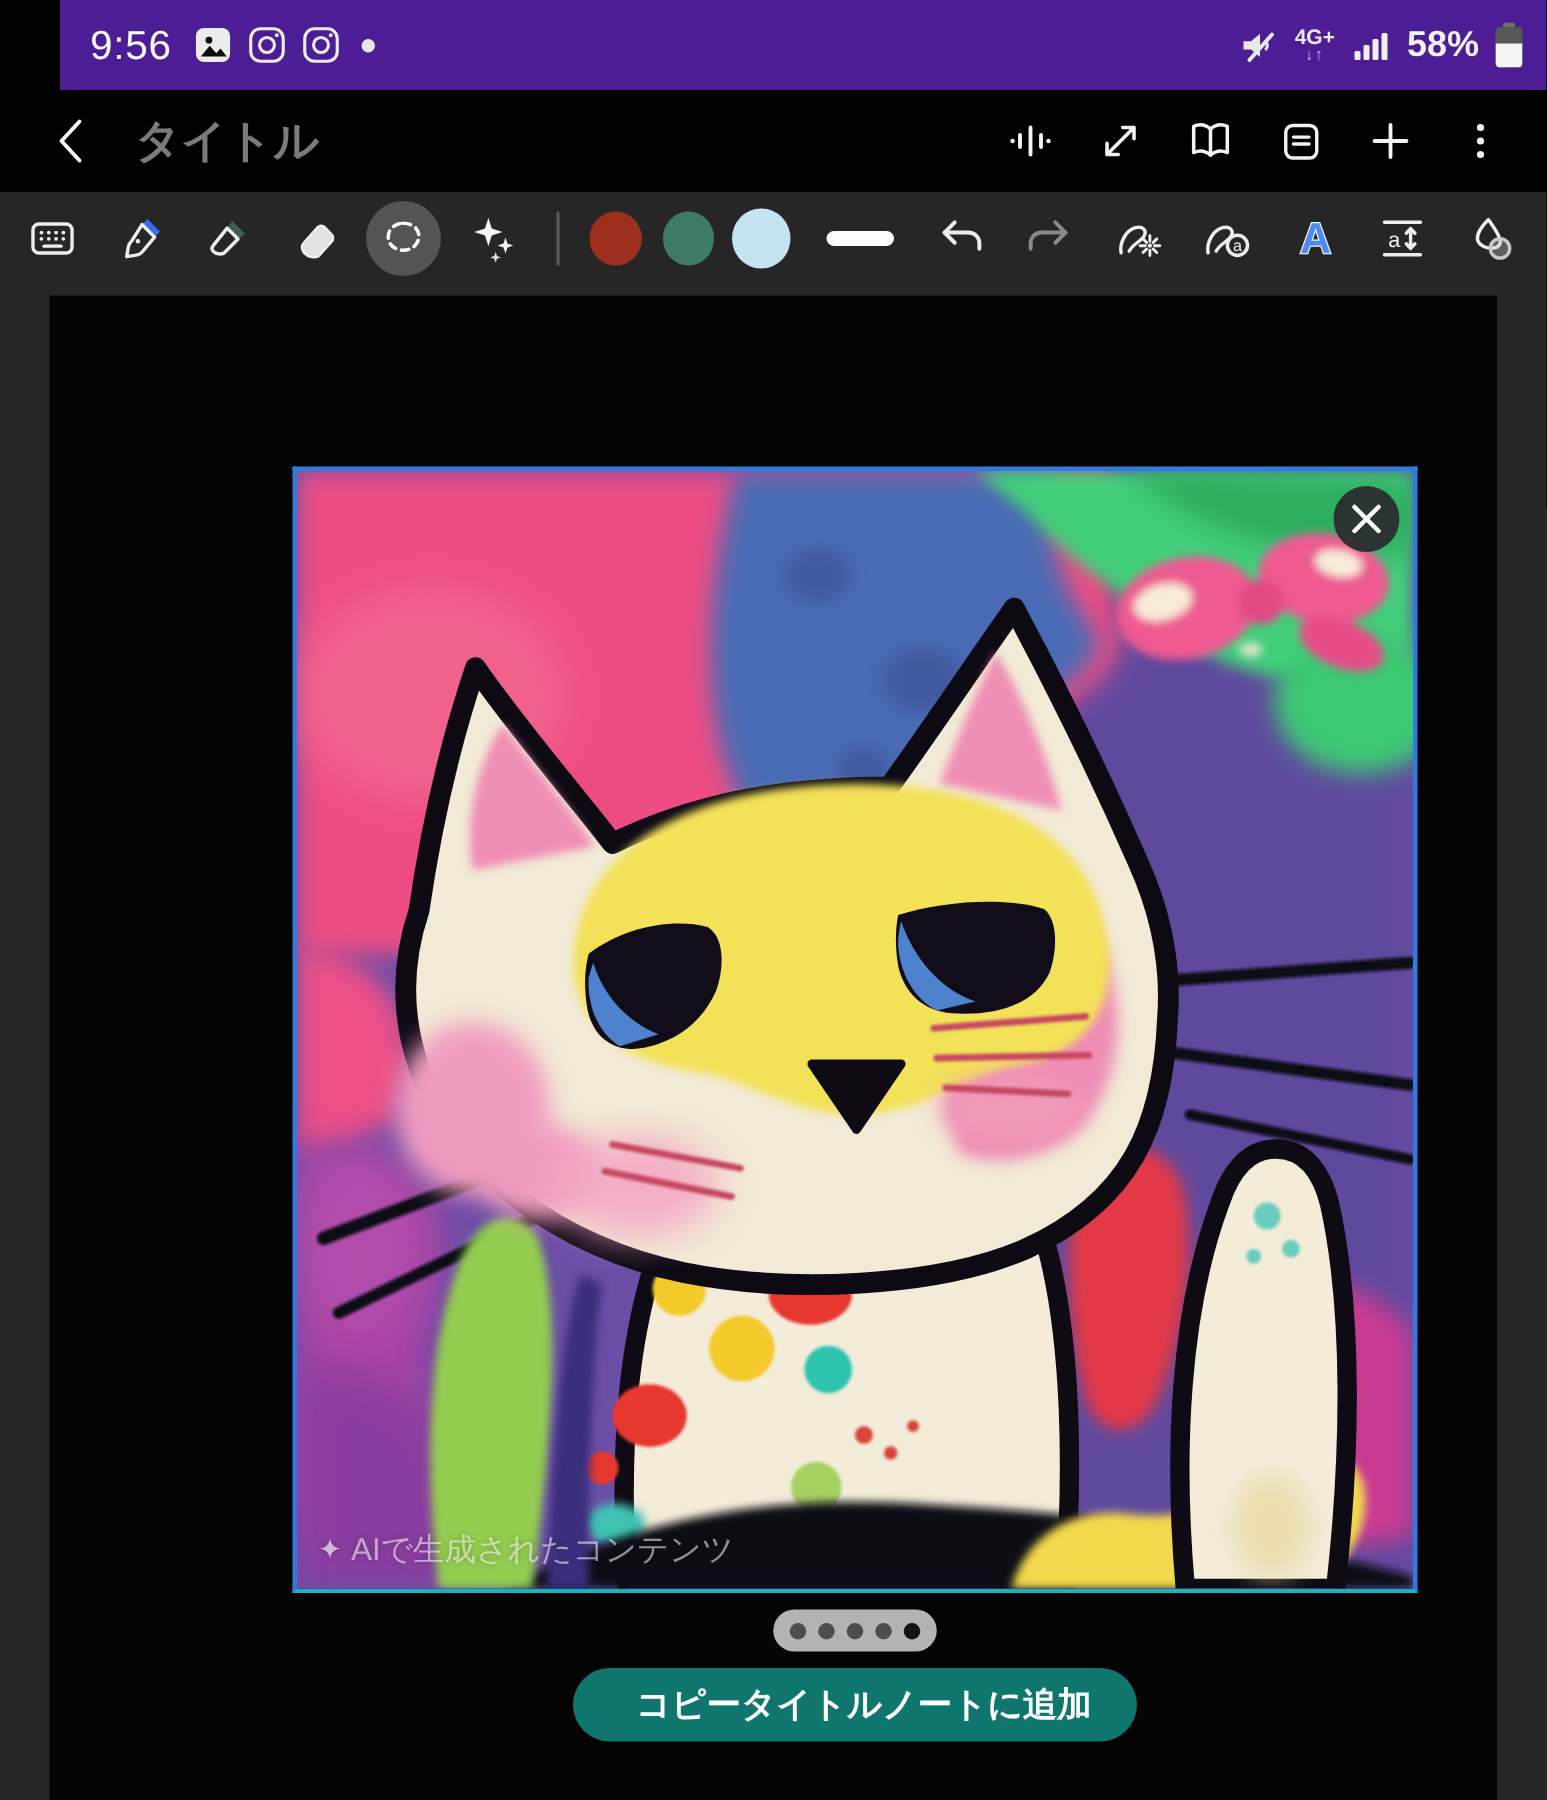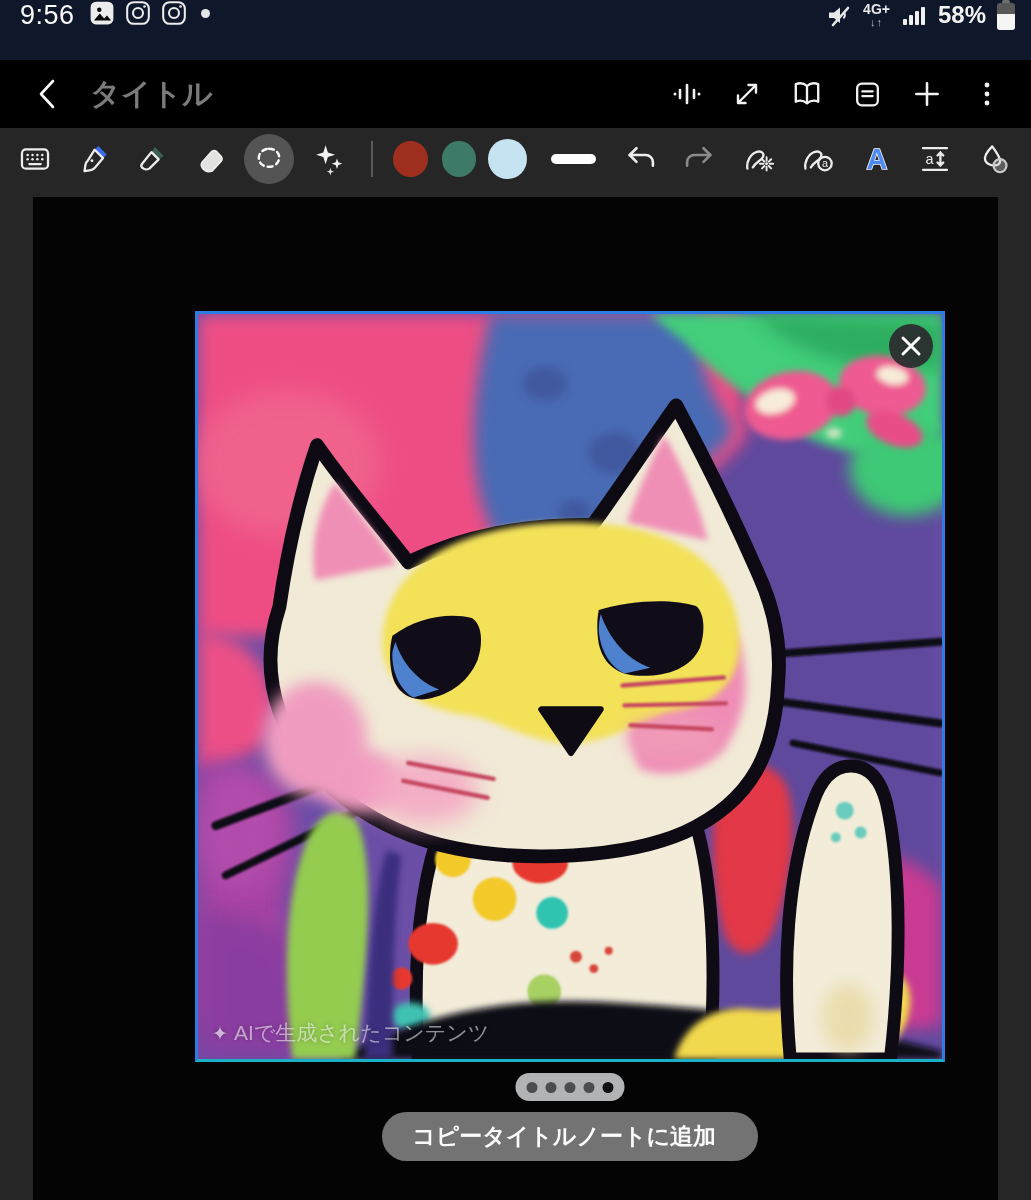--- a/index.html
+++ b/index.html
@@ -2,21 +2,21 @@
 <html><head>
 <meta charset="utf-8">
 <style>
   html,body{margin:0;padding:0;}
   body{
     width:1031px;height:1200px;background:#000;
     font-family:"Liberation Sans","DejaVu Sans",sans-serif;
     color:#fff;overflow:hidden;position:relative;
   }
   
-  .status-bar{height:60px;display:flex;align-items:flex-start;padding:0 16px 0 20px;background:#0f172a;}
+  .status-bar{height:60px;display:flex;align-items:center;padding:0 16px 0 20px;background:#4c1d95;margin-left:40px;}
   .status-time{font-size:27px;letter-spacing:.5px;color:#fafafa;}
   .status-left-icons{display:flex;align-items:center;gap:10px;margin-left:14px;}
   .status-spacer{flex:1;}
   .status-right{display:flex;align-items:center;gap:9px;}
   .net-block{display:flex;flex-direction:column;align-items:center;line-height:1;}
   .net-label{font-size:14px;font-weight:bold;color:#e8e8e8;}
   .net-arrows{font-size:11px;color:#bdbdbd;margin-top:1px;letter-spacing:1px;}
   .batt-label{font-size:24px;color:#f2f2f2;font-weight:bold;}
   .battery{width:18px;height:30px;position:relative;margin-left:2px;}
   .battery .cap{position:absolute;top:0;left:5px;width:8px;height:4px;background:#6f6f6f;border-radius:2px 2px 0 0;}
@@ -59,22 +59,22 @@
   
   .pagination-pill{
     position:absolute;left:570px;top:883px;transform:translateX(-50%);
     height:28px;padding:0 11px;border-radius:14px;background:#b1b3b4;
     display:flex;align-items:center;gap:8px;
   }
   .pdot{width:11px;height:11px;border-radius:50%;background:#4b4d4f;}
   .pdot.active{background:#111214;}
   .action-pill{
     position:absolute;left:570px;top:922px;transform:translateX(-50%);
-    width:376px;height:49px;border-radius:25px;background:#737373;
-    display:flex;align-items:center;justify-content:flex-end;padding:0 42px;box-sizing:border-box;
+    width:376px;height:49px;border-radius:25px;background:#0f766e;
+    display:flex;align-items:center;justify-content:flex-start;padding:0 42px;box-sizing:border-box;
   }
   .action-btn{font-size:23px;font-weight:bold;color:#fbfbfb;white-space:nowrap;}
   svg{display:block;}
 </style>
 </head>
 <body>
 
 <div class="status-bar">
   <span class="status-time">9:56</span>
   <span class="status-left-icons">

